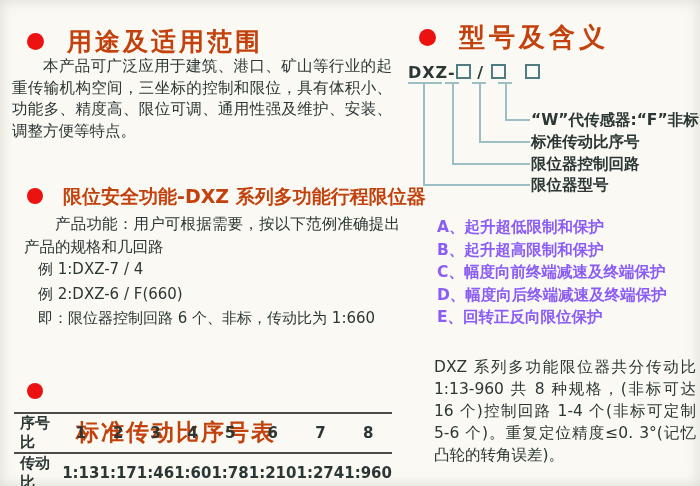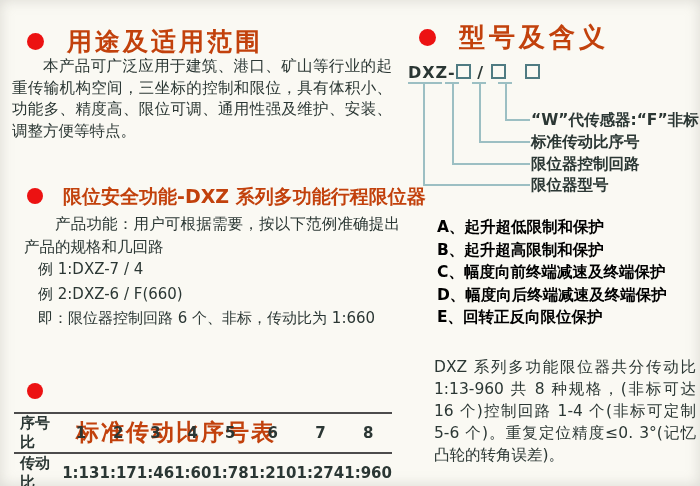--- a/index.html
+++ b/index.html
@@ -52,21 +52,21 @@
     position:absolute;left:14px;top:412px;width:378px;
     border-collapse:collapse;
     font-weight:bold;color:#2b3734;font-size:15px;
   }
   .ratio-table tr{border-top:2px solid #4c4c4c;}
   .ratio-table tr:last-child{border-bottom:2px solid #4c4c4c;}
   .ratio-table td{height:23px;text-align:center;padding:0;}
   .ratio-table td.rowlab{text-align:left;width:64px;padding-left:6px;}
   
   .fn-list{position:absolute;left:437px;top:216px;font-size:15.5px;
-    font-weight:bold;color:#000000;line-height:22.5px;}
+    font-weight:bold;color:#8b5cf6;line-height:22.5px;}
   .fn-item{white-space:nowrap;}
 </style>
 </head>
 <body>
 
 <div class="page">
 
   <span class="bullet" style="left:27px;top:33px;"></span>
   <div class="hd" style="left:67px;top:25px;font-size:25px;letter-spacing:3px;">用途及适用范围</div>
   <div class="txt indent just" style="left:12px;top:56px;width:380px;font-size:15.5px;line-height:21.5px;">本产品可广泛应用于建筑、港口、矿山等行业的起重传输机构空间，三坐标的控制和限位，具有体积小、功能多、精度高、限位可调、通用性强及维护、安装、调整方便等特点。</div>

